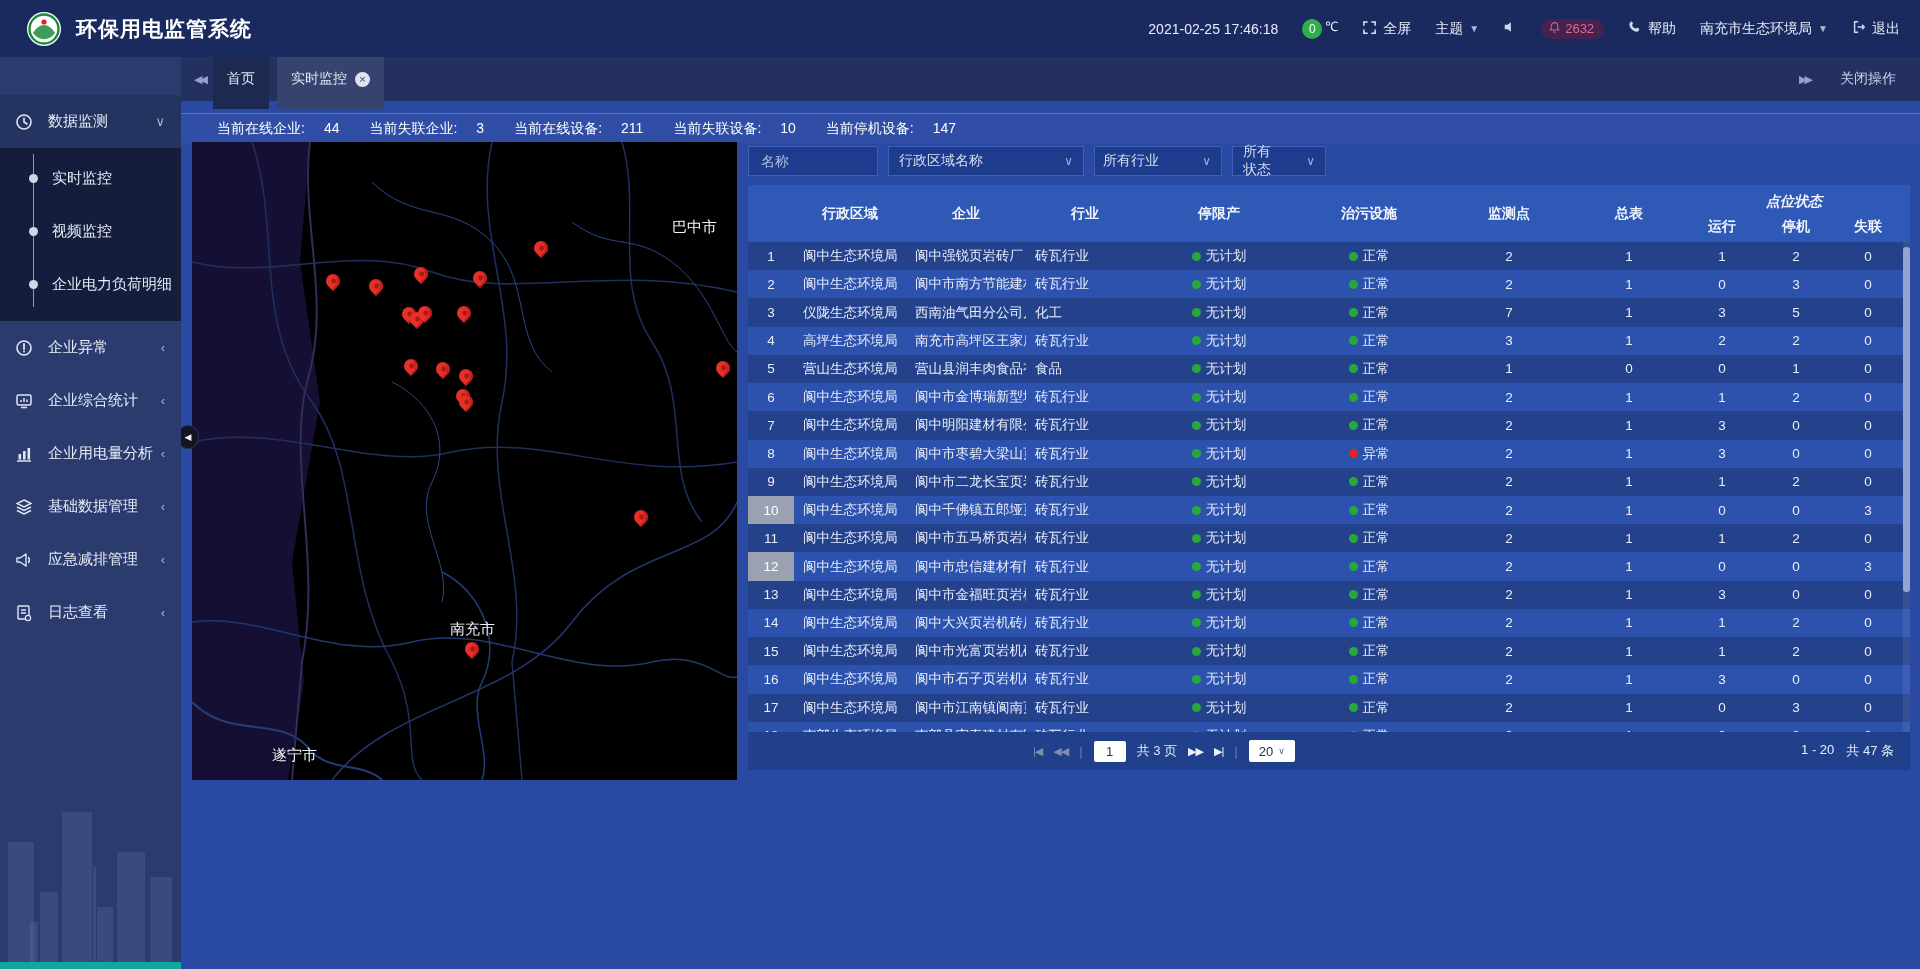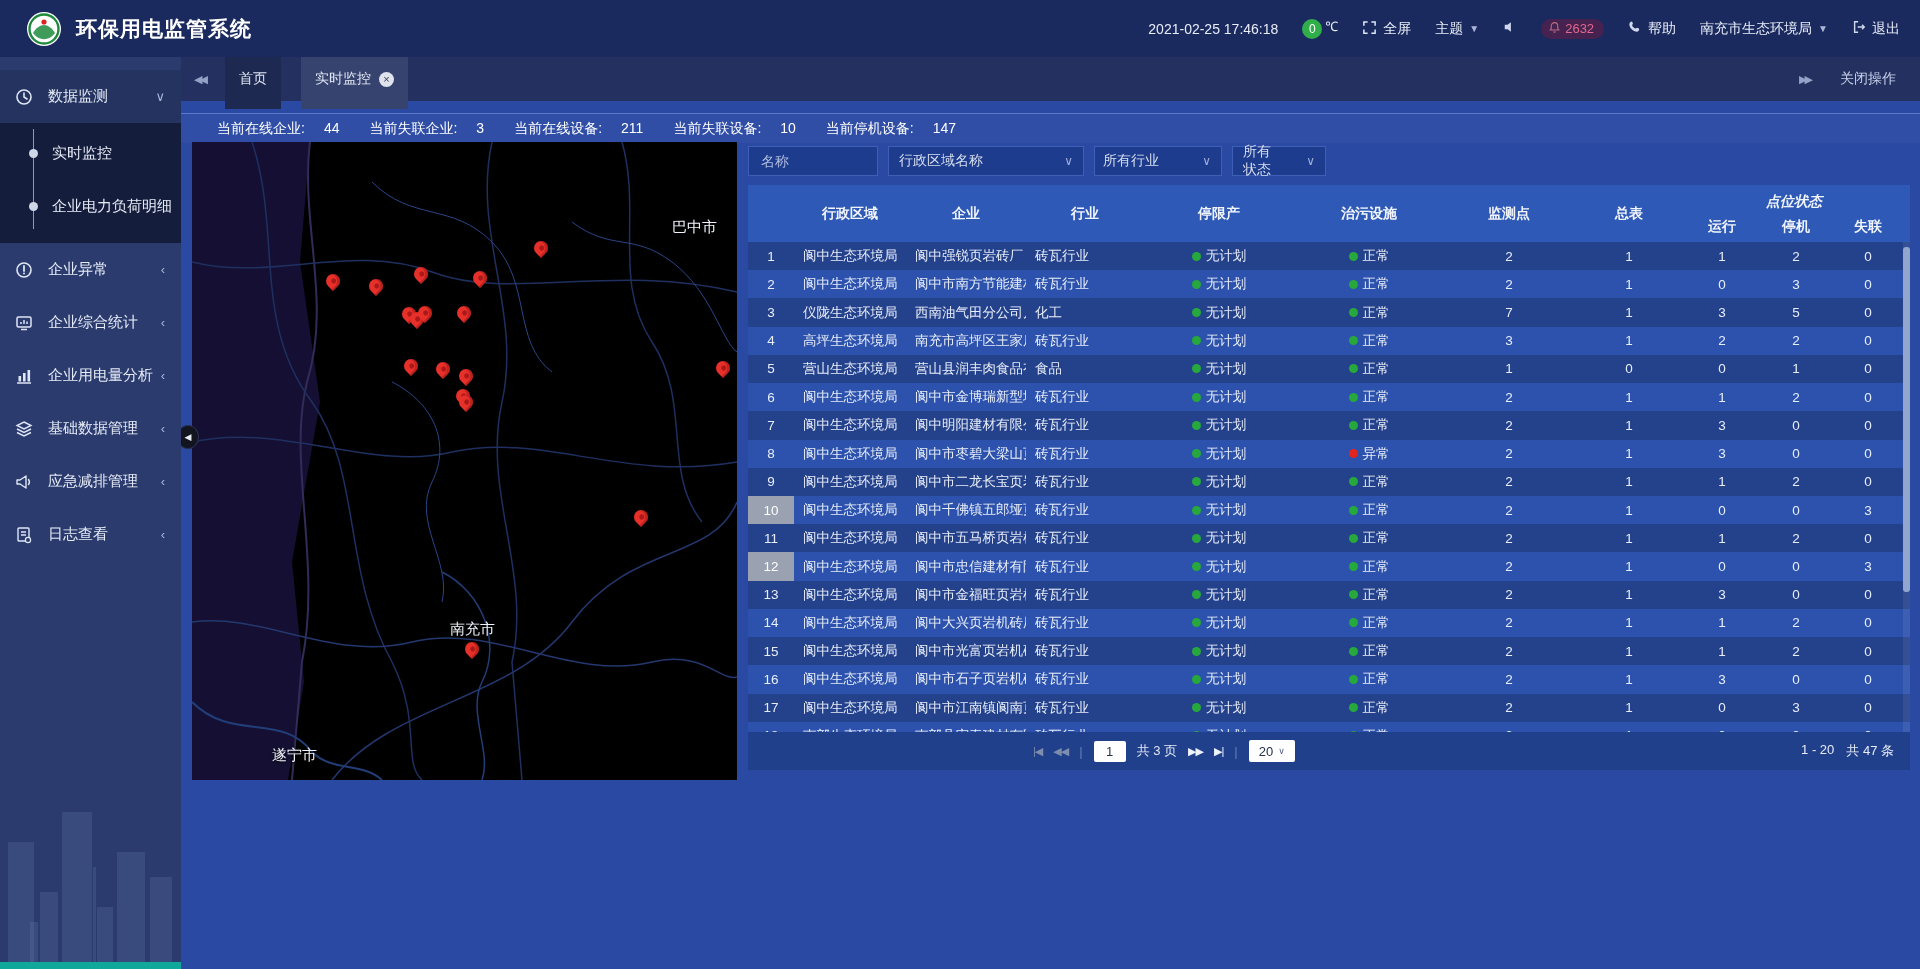--- a/index.html
+++ b/index.html
@@ -22,35 +22,35 @@
   .notif-pill{background:rgba(105,28,70,.55);border-radius:10px;padding:2px 10px 2px 7px;
     display:flex;align-items:center;gap:4px;color:#e2688d;font-size:13px;}
 
   
   .sidebar{position:absolute;left:0;top:57px;bottom:0;width:181px;background:#2b3b6e;z-index:30;overflow:hidden;}
   .menu{padding-top:13px;}
   .menu-group{height:53px;display:flex;align-items:center;color:#e6ebf7;font-size:15px;cursor:pointer;padding-right:16px;}
   .menu-group .gi{width:48px;display:flex;justify-content:center;}
   .menu-group .chev{margin-left:auto;color:#aab6d6;font-size:13px;}
   .group-active-wrap{background:#141d3b;}
-  .group-active-wrap .menu-group{background:#24335f;}
+  .group-active-wrap .menu-group{background:#24335f;margin-top:25px;}
   .submenu{position:relative;padding:4px 0 10px 0;}
   .submenu:before{content:"";position:absolute;left:33px;top:6px;bottom:14px;width:1px;background:rgba(255,255,255,.55);}
   .sub-item{position:relative;height:53px;display:flex;align-items:center;padding-left:52px;
     color:#e6ebf7;font-size:15px;cursor:pointer;}
   .sub-item:before{content:"";position:absolute;left:29px;width:9px;height:9px;border-radius:50%;background:#cfd6e6;}
   .bldg{position:absolute;background:rgba(150,170,215,.14);}
   .teal-bar{position:absolute;bottom:0;left:0;width:181px;height:7px;background:#0fa89b;}
 
   
   .tabbar{position:absolute;left:181px;top:57px;right:0;height:44px;background:#243160;
     display:flex;align-items:center;z-index:20;}
   .tab-nav{color:#93a2c6;font-size:11px;letter-spacing:-3px;margin-left:13px;cursor:pointer;}
   .tabs{display:flex;align-items:center;height:100%;}
-  .tab{height:31px;display:flex;align-items:center;padding:14px 14px;margin-left:20px;font-size:14px;
+  .tab{height:31px;display:flex;align-items:center;padding:14px 14px;margin-left:8px;font-size:14px;
     color:#dfe5f2;background:#1d2950;cursor:pointer;}
   .tab.active{background:#36436f;}
   .tab-close{width:15px;height:15px;border-radius:50%;background:#dfe3ec;color:#39425c;font-size:11px;
     line-height:15px;text-align:center;margin-left:8px;}
   .tabbar-right{margin-left:auto;display:flex;align-items:center;gap:30px;padding-right:24px;
     color:#c6d0e8;font-size:14px;}
   .tab-nav.fwd{margin:0;}
 
   
   .content{position:absolute;left:181px;top:101px;right:0;bottom:0;background:#2a49a3;}
@@ -190,20 +190,21 @@
             <svg viewBox="0 0 18 18" width="18" height="18">
               <circle cx="9" cy="9" r="7" fill="none" stroke="#dfe6f5" stroke-width="1.6"></circle>
               <path d="M9 5v4l3 2" fill="none" stroke="#dfe6f5" stroke-width="1.6" stroke-linecap="round"></path>
             </svg>
           </span>
           <span>数据监测</span>
           <span class="chev">∨</span>
         </div>
         <div class="submenu">
           <div class="sub-item active">实时监控</div>
+          <div class="sub-item">视频监控</div>
           <div class="sub-item">企业电力负荷明细</div>
         </div>
       </div>
       <div class="menu-group">
         <span class="gi">
           <svg viewBox="0 0 18 18" width="18" height="18">
             <circle cx="9" cy="9" r="7" fill="none" stroke="#dfe6f5" stroke-width="1.6"></circle>
             <path d="M9 5v5" stroke="#dfe6f5" stroke-width="1.8" stroke-linecap="round"></path>
             <circle cx="9" cy="12.6" r="1" fill="#dfe6f5"></circle>
           </svg>

